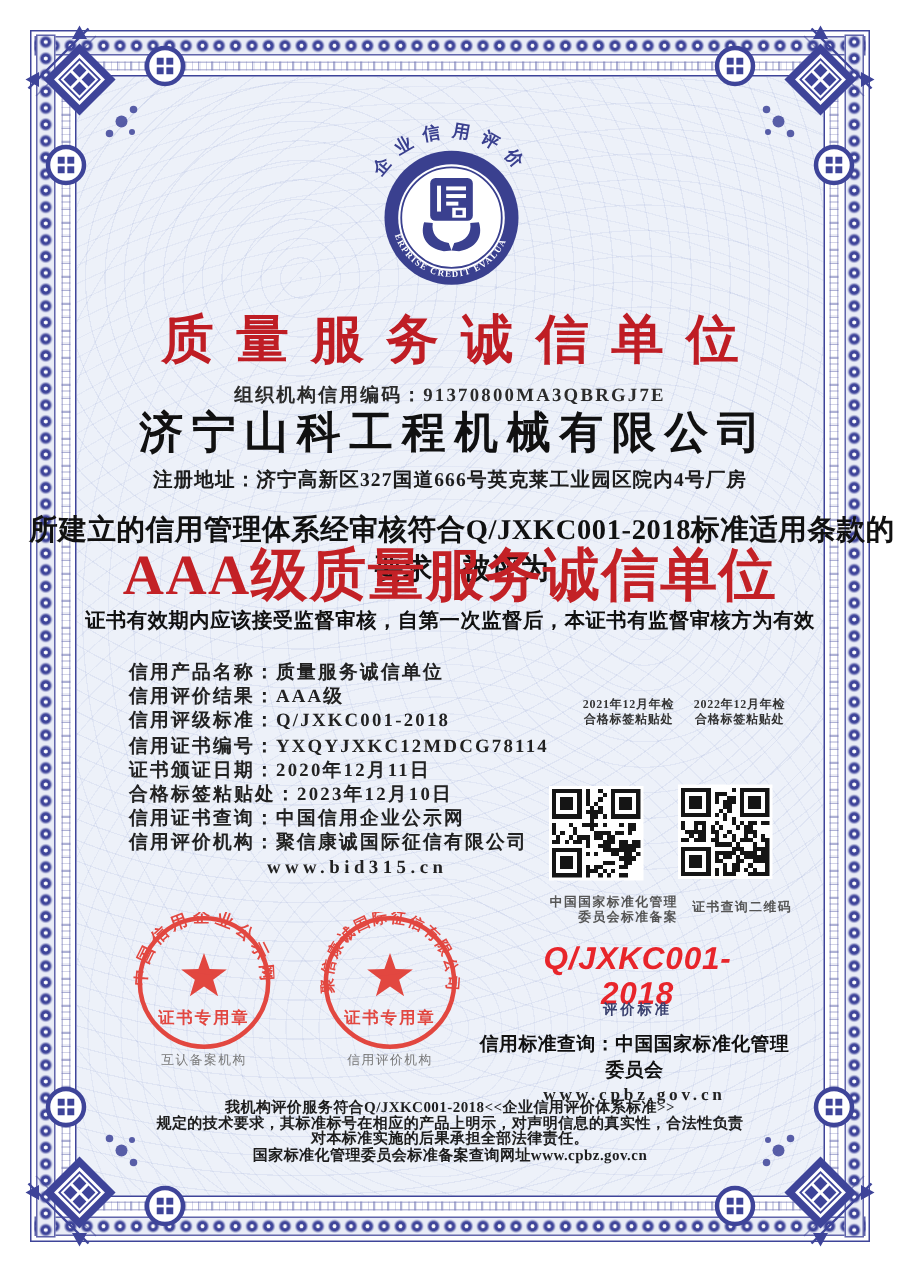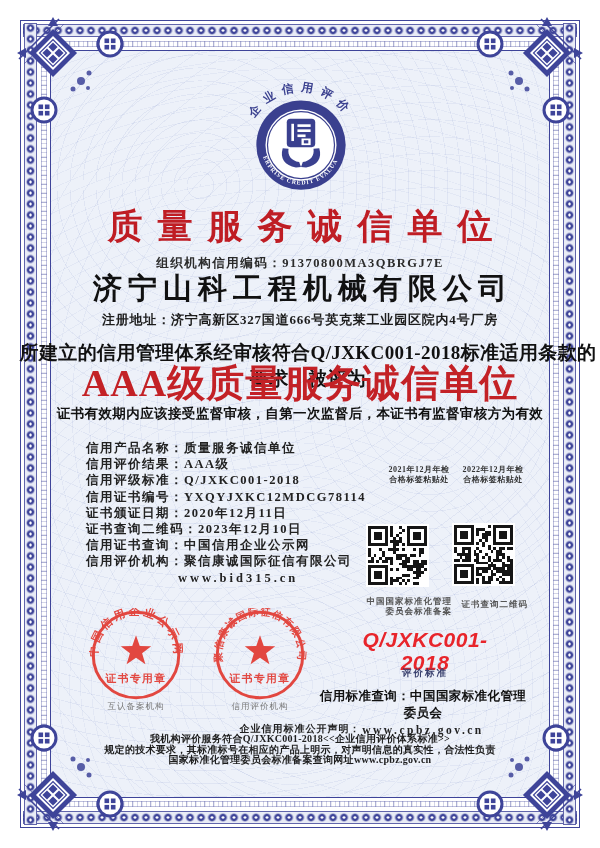--- a/index.html
+++ b/index.html
@@ -276,21 +276,21 @@
   <div class="abs intro">所建立的信用管理体系经审核符合Q/JXKC001-2018标准适用条款的要求，被评为</div>
   <div class="abs grade"><span>AAA级质量服务诚信单位</span></div>
   <div class="abs validity">证书有效期内应该接受监督审核，自第一次监督后，本证书有监督审核方为有效</div>
 
   <div class="details">
     <div class="detail-row"><span>信用产品名称：</span><span>质量服务诚信单位</span></div>
     <div class="detail-row"><span>信用评价结果：</span><span>AAA级</span></div>
     <div class="detail-row"><span>信用评级标准：</span><span>Q/JXKC001-2018</span></div>
     <div class="detail-row"><span>信用证书编号：</span><span>YXQYJXKC12MDCG78114</span></div>
     <div class="detail-row"><span>证书颁证日期：</span><span>2020年12月11日</span></div>
-    <div class="detail-row"><span>证书查询二维码：</span><span>2023年12月10日</span></div>
+    <div class="detail-row"><span>合格标签粘贴处：</span><span>2023年12月10日</span></div>
     <div class="detail-row"><span>信用证书查询：</span><span>中国信用企业公示网</span></div>
     <div class="detail-row"><span>信用评价机构：</span><span>聚信康诚国际征信有限公司</span></div>
     <div class="detail-website">www.bid315.cn</div>
   </div>
 
   <div class="insp insp-2021">
     <div>2021年12月年检</div>
       <div>合格标签粘贴处</div>
   </div>
   <div class="insp insp-2022">
@@ -602,20 +602,20 @@
     <path id="sealArcR" d="M 11.5,62.5 A 41,41 0 1 1 88.5,62.5" fill="none"></path>
     <text font-size="10.6" font-weight="bold" fill="var(--seal-red)" letter-spacing="1.6">
       <textPath href="#sealArcR" startOffset="50%" text-anchor="middle">聚信康诚国际征信有限公司</textPath>
     </text>
     <polygon fill="var(--seal-red)" points="50,29 54,40.5 66.2,40.7 56.5,48.1 60,59.8 50,52.8 40,59.8 43.5,48.1 33.8,40.7 46,40.5"></polygon>
     <text x="50" y="79" text-anchor="middle" font-size="11.5" font-weight="bold" fill="var(--seal-red)" letter-spacing="1.5">证书专用章</text>
   </svg>
   <div class="seal-cap seal-cap-left">互认备案机构</div>
   <div class="seal-cap seal-cap-right">信用评价机构</div>
 
-  <div class="abs decl-title">企业信用标准公开声明：</div>
   <div class="footer">
     <div>我机构评价服务符合Q/JXKC001-2018&lt;&lt;企业信用评价体系标准&gt;&gt;</div>
     <div>规定的技术要求，其标准标号在相应的产品上明示，对声明信息的真实性，合法性负责</div>
+    <div>对本标准实施的后果承担全部法律责任。</div>
     <div>国家标准化管理委员会标准备案查询网址www.cpbz.gov.cn</div>
   </div>
 
 </div>
 
 </body></html>

